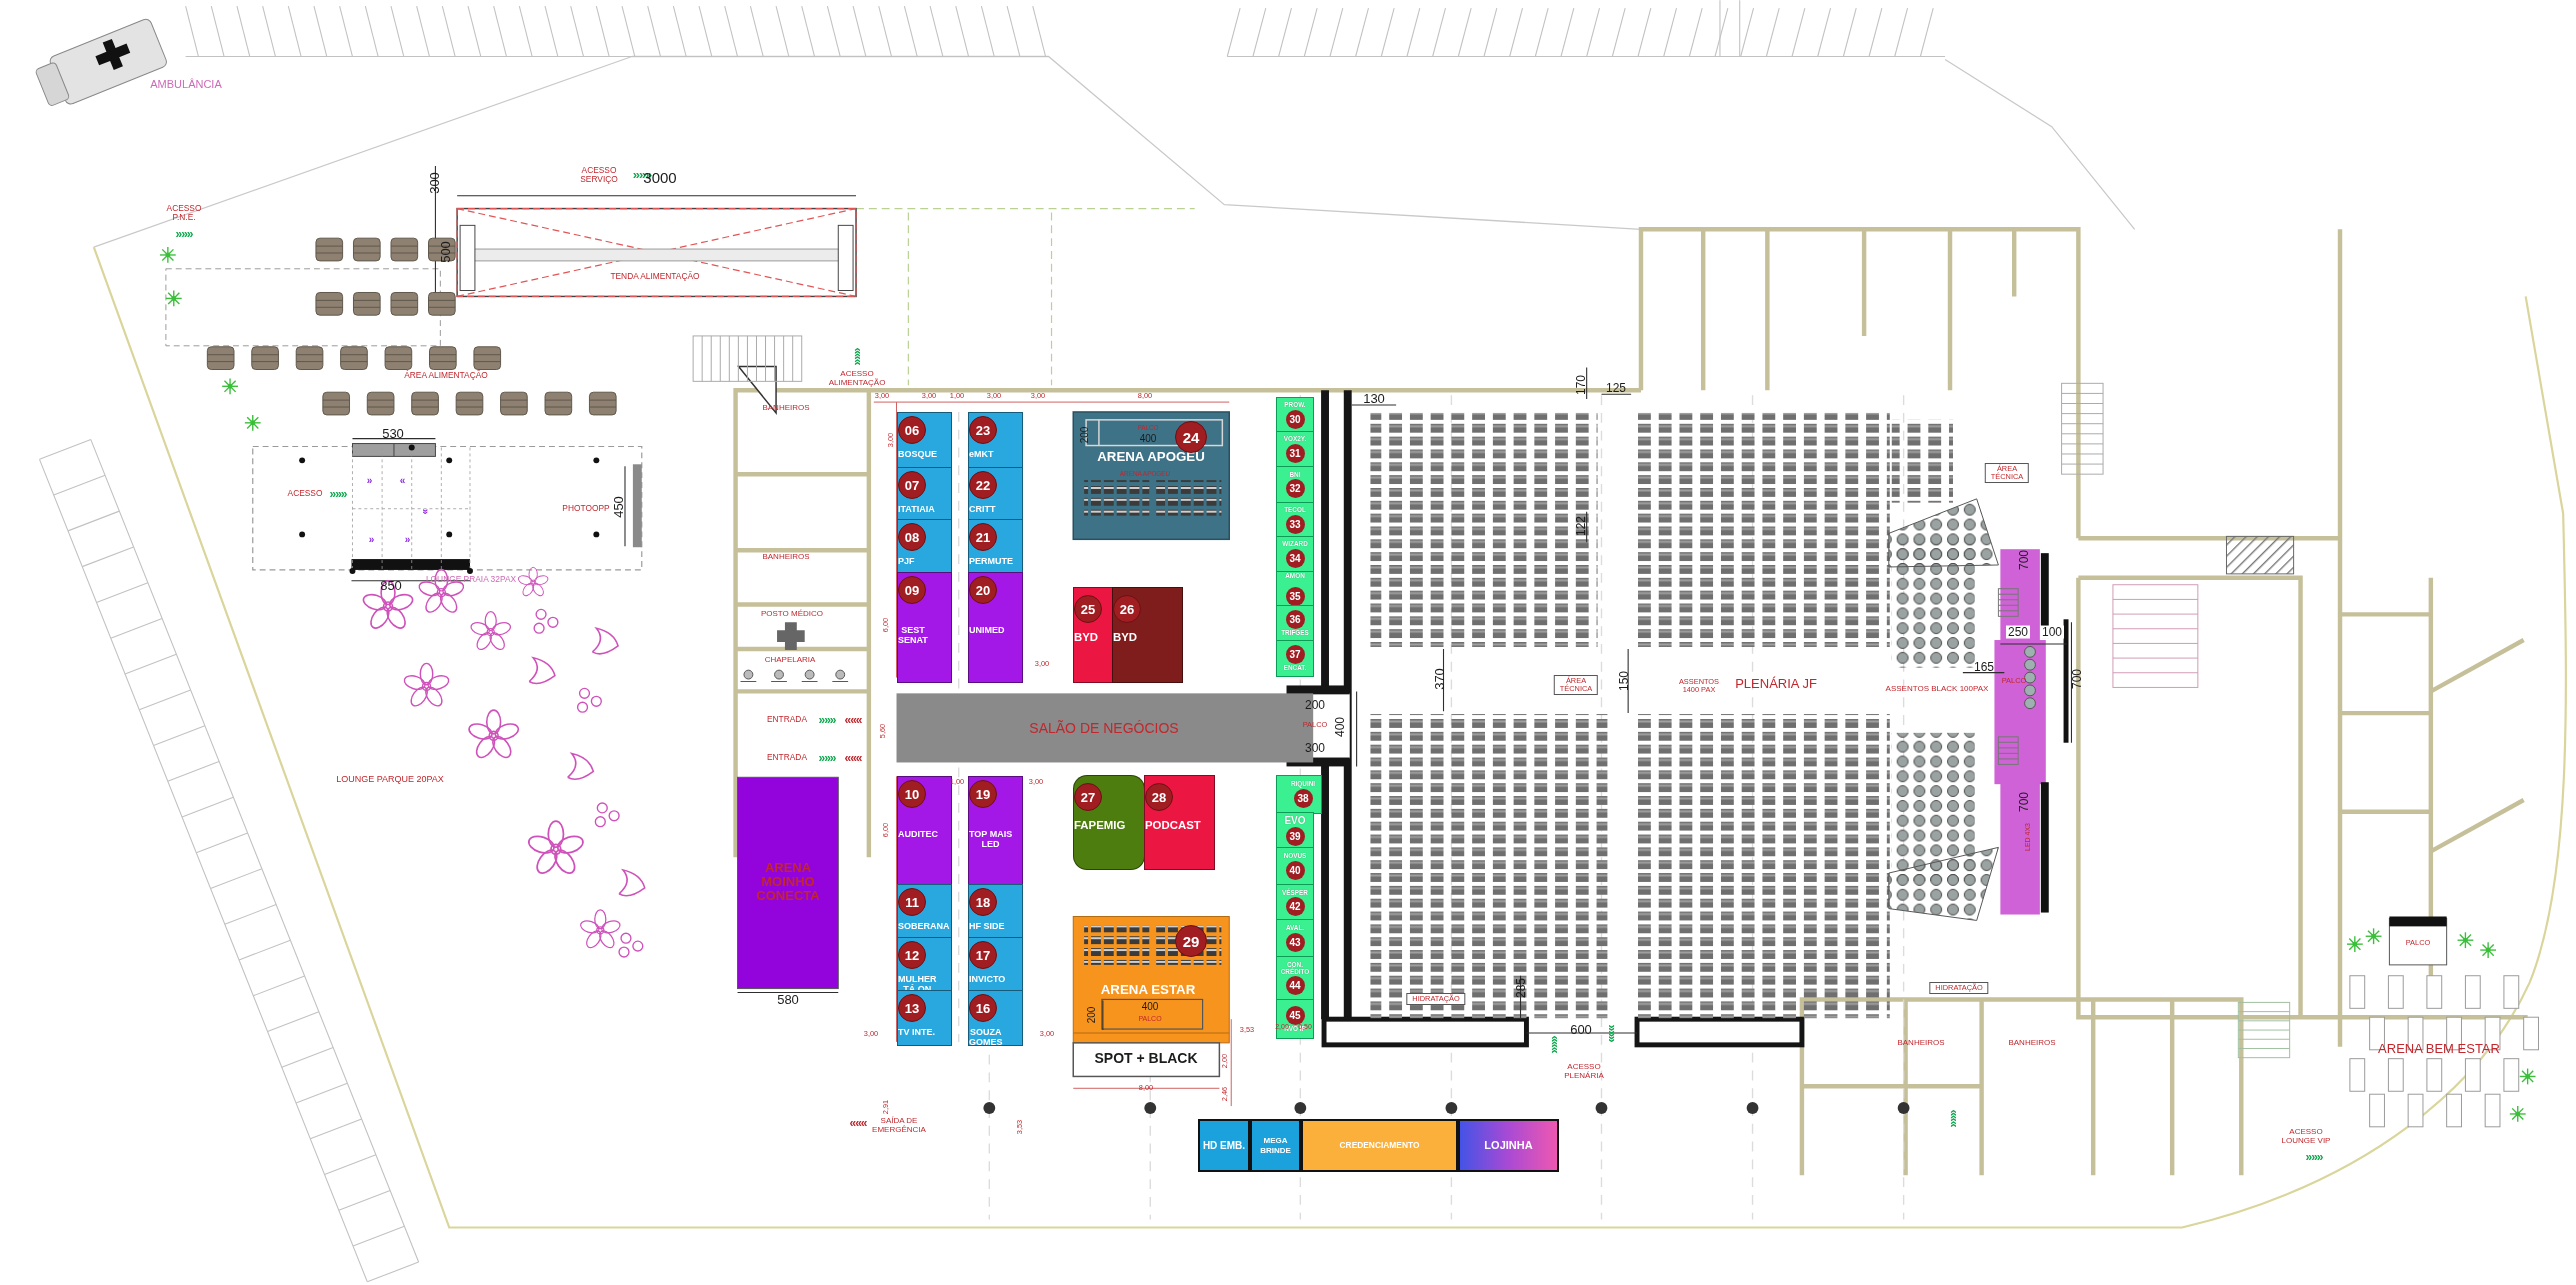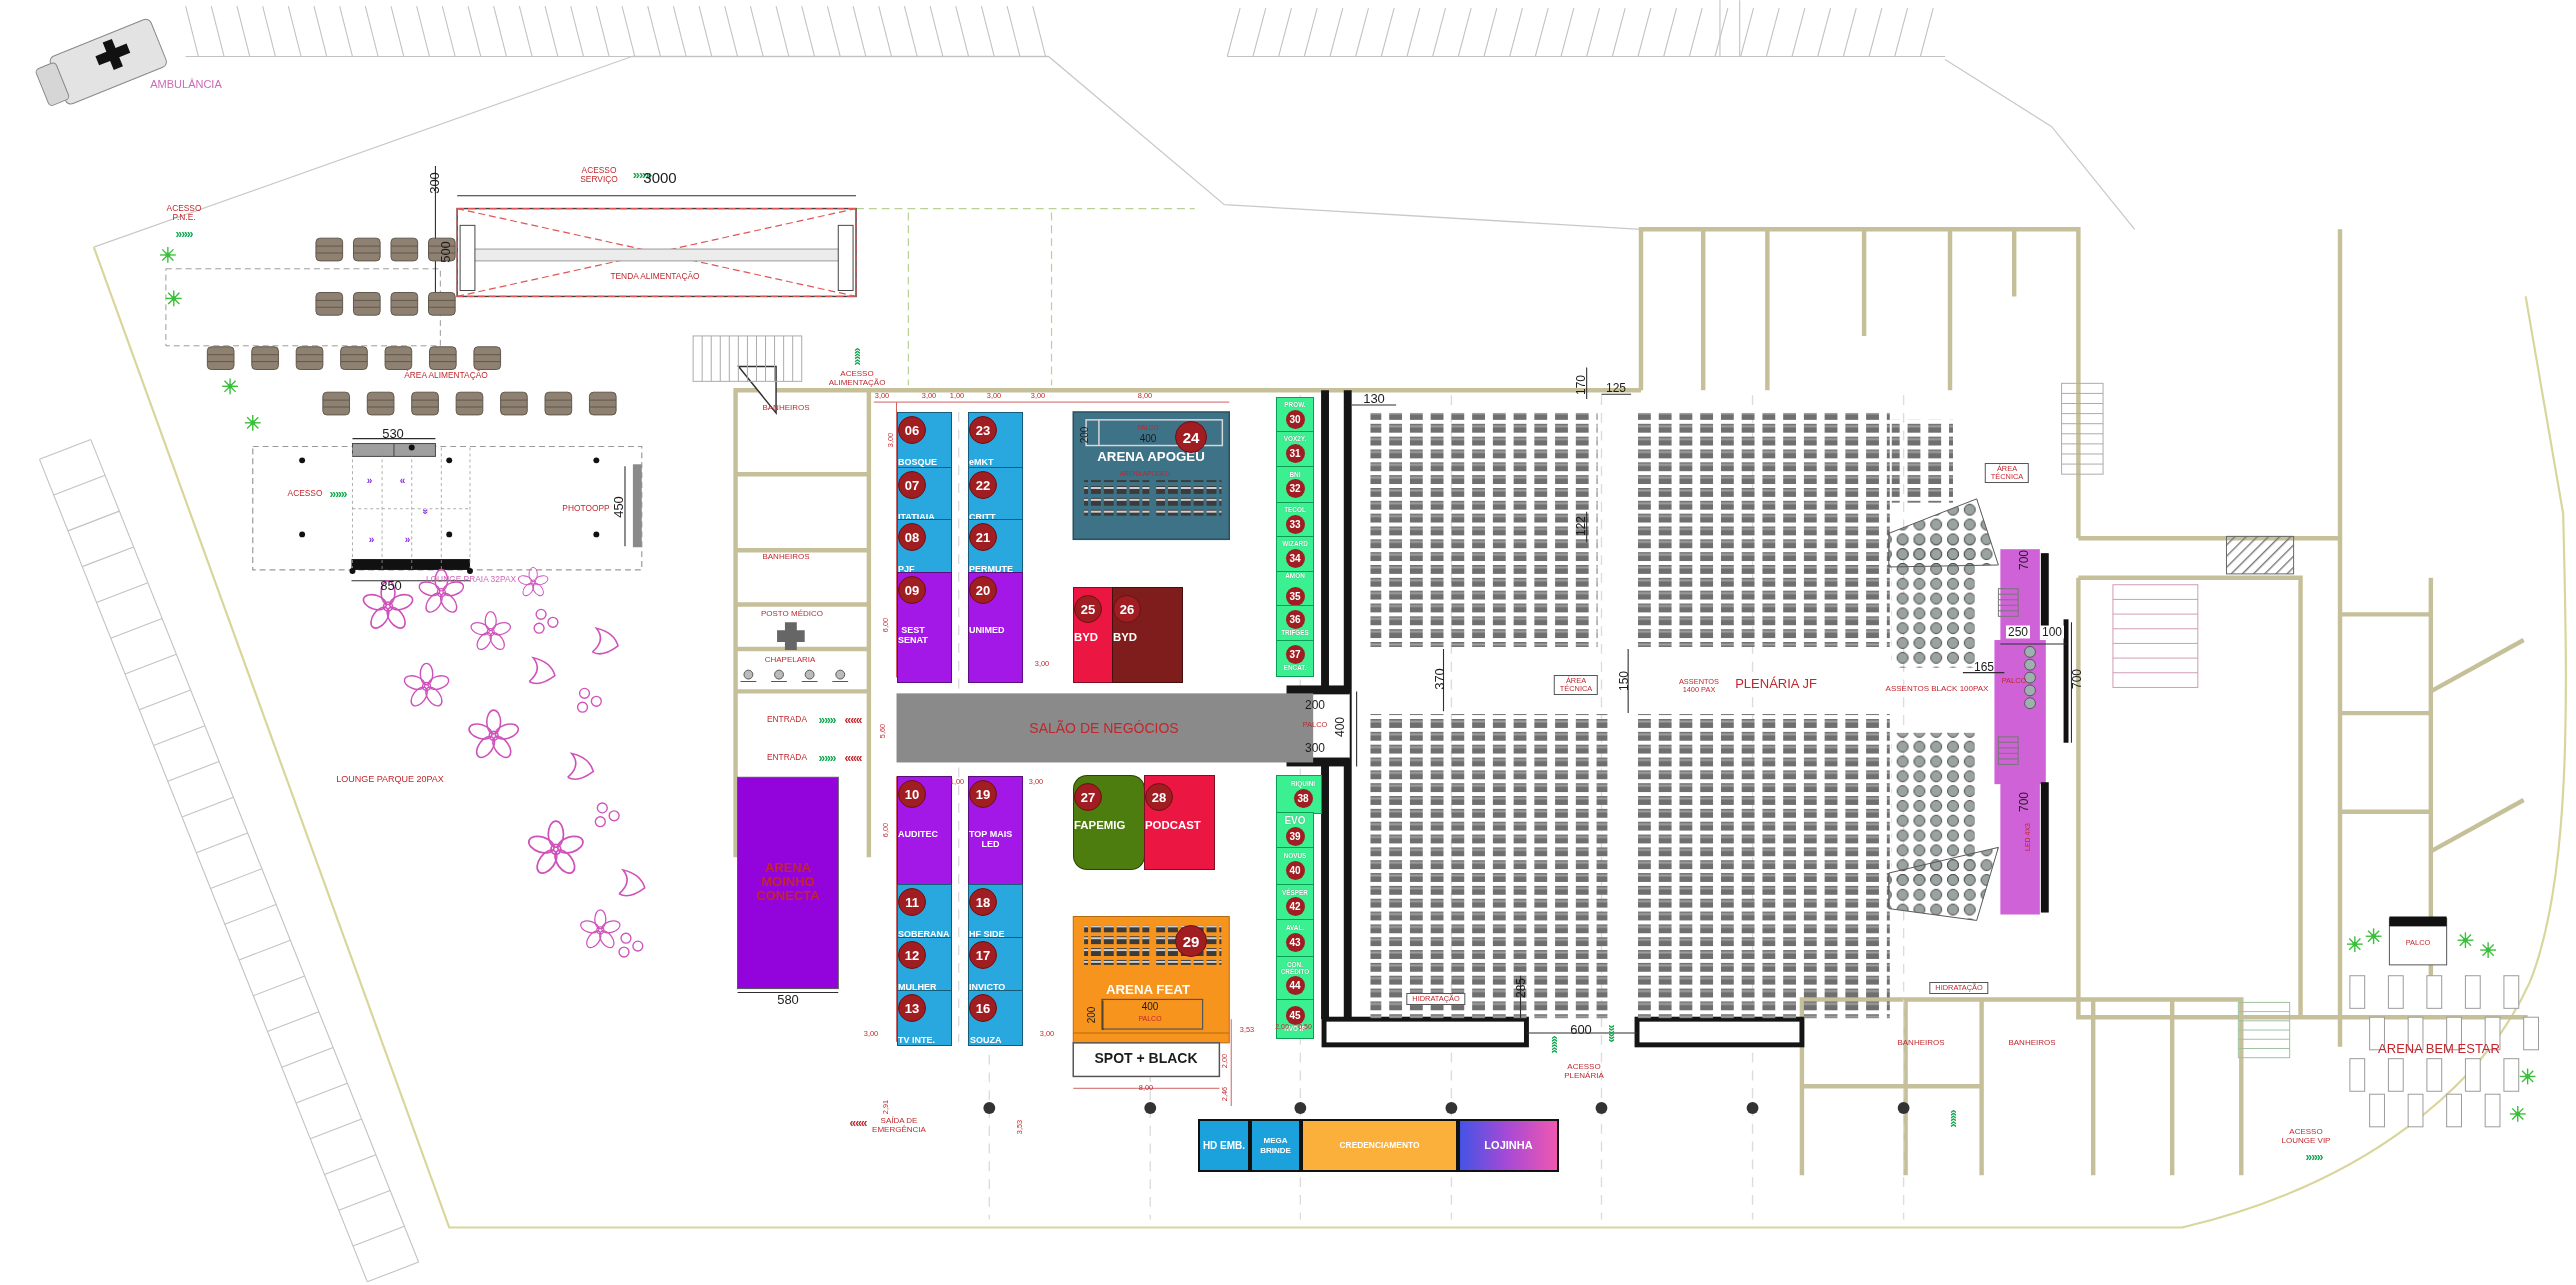--- a/index.html
+++ b/index.html
@@ -10,21 +10,21 @@
        transform:translate(-50%,-50%);pointer-events:none;}
   .c-blk{color:#1c1c1c}.c-red{color:#C1272D}.c-grn{color:#0EA84E}
   .c-pnk{color:#CE6AB8}.c-wht{color:#fff}.c-pur{color:#8B2BE2}
   .box{background:#fff;border:1px solid #555;padding:1px 5px;z-index:6}
   .chip{background:#fff;padding:0 2px;z-index:6}
   .arr{font-weight:bold;letter-spacing:-1px}
   .booth{position:absolute;z-index:4;display:flex;flex-direction:column;align-items:flex-start;
          border:1px solid rgba(0,0,0,.45);padding-top:3px;}
   .booth .num{width:26px;height:26px;border-radius:50%;background:#A01D22;border:1px solid #6d1013;
          color:#fff;font-weight:bold;font-size:13px;display:flex;align-items:center;justify-content:center;flex:none;}
-  .booth .bname{color:#fff;font-weight:bold;font-size:9px;text-align:center;line-height:1.1;margin-top:14px;white-space:pre-line;}
+  .booth .bname{color:#fff;font-weight:bold;font-size:9px;text-align:center;line-height:1.1;margin-top:6px;white-space:pre-line;}
   .booth.big .bname{font-size:11.4px;margin-top:8px}
   .booth.big .num{margin-top:4px}
   .booth.tall .bname{margin-top:22px}
   .stand{position:absolute;left:1276px;width:36px;z-index:4;background:#3BF091;border:1px solid #0E9B55;
          display:flex;flex-direction:column;align-items:center;justify-content:center;gap:1px;}
   .stand .num{width:19px;height:19px;border-radius:50%;background:#A01D22;color:#fff;font-weight:bold;
          font-size:10px;display:flex;align-items:center;justify-content:center;flex:none;}
   .stand .sname{color:#fff;font-weight:bold;font-size:6.4px;line-height:1;text-align:center;text-shadow:0 0 1px rgba(0,0,0,.4);white-space:pre-line;}
   .badge{position:absolute;z-index:6;width:30px;height:30px;border-radius:50%;background:#A01D22;border:1px solid #6d1013;
          color:#fff;font-weight:bold;font-size:15px;display:flex;align-items:center;justify-content:center;
@@ -705,21 +705,21 @@
     <div class="lbl c-red" style="left: 2306px; top: 1137px; font-size: 8px; transform: translate(-50%, -50%);">ACESSO
 LOUNGE VIP</div>
     <div class="lbl c-grn arr" style="left: 2314px; top: 1157px; font-size: 12px; transform: translate(-50%, -50%);">»»»</div>
     <div class="lbl c-red" style="left: 2439px; top: 1049px; font-size: 13px; transform: translate(-50%, -50%);">ARENA BEM ESTAR</div>
     <div class="lbl c-red" style="left: 2418px; top: 943px; font-size: 7.4px; transform: translate(-50%, -50%);">PALCO</div>
     <div class="lbl c-blk" style="left: 1085px; top: 435px; font-size: 10px; transform: translate(-50%, -50%) rotate(-90deg);">200</div>
     <div class="lbl c-red" style="left: 1148px; top: 428px; font-size: 6.4px; transform: translate(-50%, -50%);">PALCO</div>
     <div class="lbl c-blk" style="left: 1148px; top: 439px; font-size: 10px; transform: translate(-50%, -50%);">400</div>
     <div class="lbl c-wht" style="left: 1151px; top: 457px; font-size: 13.3px; font-weight: bold; transform: translate(-50%, -50%);">ARENA APOGEU</div>
     <div class="lbl c-red" style="left: 1145px; top: 474px; font-size: 6.4px; transform: translate(-50%, -50%);">ARENA APOGEU</div>
-    <div class="lbl c-wht" style="left: 1148px; top: 990px; font-size: 13.3px; font-weight: bold; transform: translate(-50%, -50%);">ARENA FEAT</div>
+    <div class="lbl c-wht" style="left: 1148px; top: 990px; font-size: 13.3px; font-weight: bold; transform: translate(-50%, -50%);">ARENA ESTAR</div>
     <div class="lbl c-blk" style="left: 1150px; top: 1007px; font-size: 10px; transform: translate(-50%, -50%);">400</div>
     <div class="lbl c-red" style="left: 1150px; top: 1019px; font-size: 7px; transform: translate(-50%, -50%);">PALCO</div>
     <div class="lbl c-blk" style="left: 1092px; top: 1015px; font-size: 10px; transform: translate(-50%, -50%) rotate(-90deg);">200</div>
     <div class="lbl c-blk" style="left: 1146px; top: 1059px; font-size: 14px; font-weight: bold; transform: translate(-50%, -50%);">SPOT + BLACK</div>
     <div class="lbl c-pur arr" style="left: 369px; top: 481px; font-size: 10px; transform: translate(-50%, -50%);">»</div>
     <div class="lbl c-pur arr" style="left: 402px; top: 481px; font-size: 10px; transform: translate(-50%, -50%);">«</div>
     <div class="lbl c-pur arr" style="left: 425px; top: 511px; font-size: 10px; transform: translate(-50%, -50%) rotate(90deg);">»</div>
     <div class="lbl c-pur arr" style="left: 371px; top: 540px; font-size: 10px; transform: translate(-50%, -50%);">»</div>
     <div class="lbl c-pur arr" style="left: 407px; top: 540px; font-size: 10px; transform: translate(-50%, -50%);">»</div>
     <div class="booth" style="left: 897px; top: 412px; width: 53px; height: 53px; background: rgb(41, 168, 223);">

